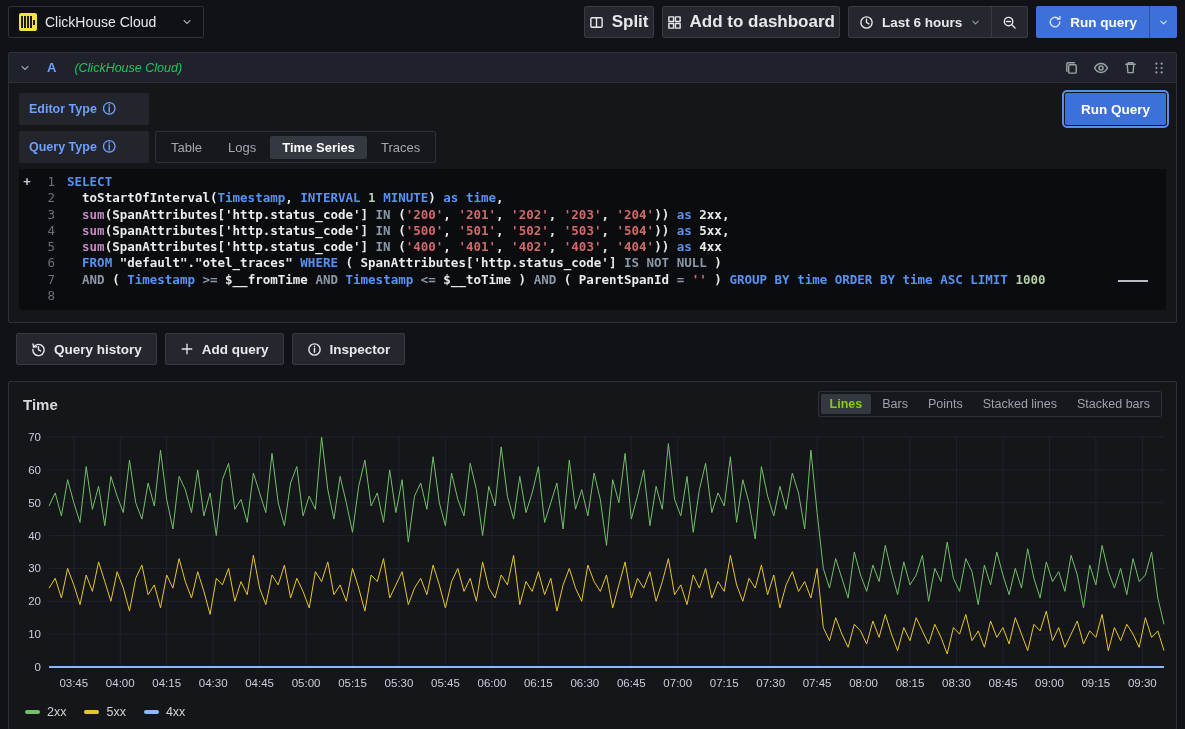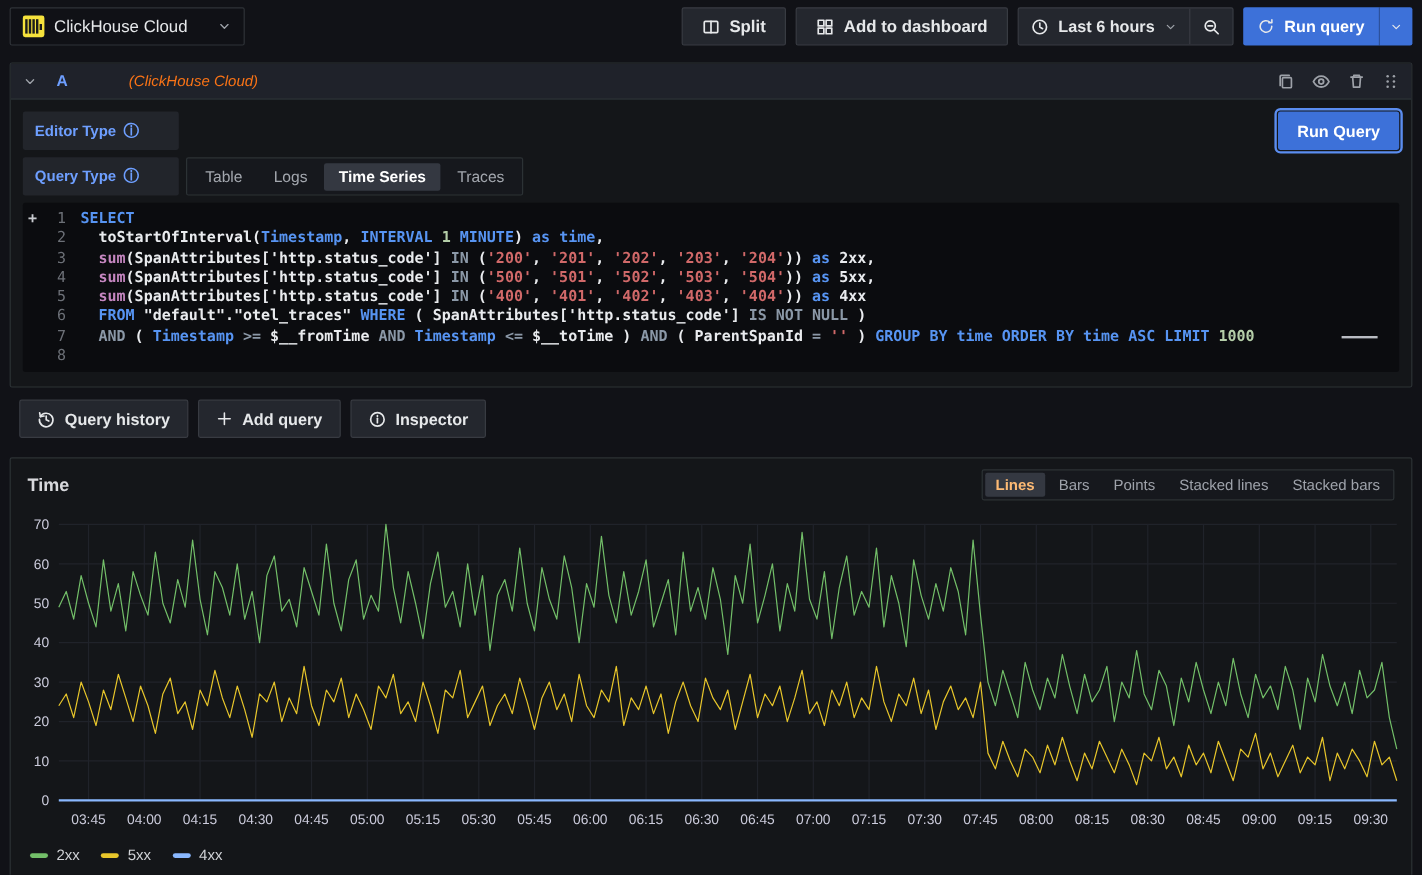--- a/index.html
+++ b/index.html
@@ -8,39 +8,39 @@
 
   
   .topbar { height:44px; display:flex; align-items:center; justify-content:space-between; padding:0 8px; }
   .ds-picker { height:32px; width:196px; display:flex; align-items:center; gap:8px; padding:12px 10px;
     border:1px solid #2F3338; border-radius:2px; background:#101116; cursor:pointer; }
   .ds-picker .label { font-size:14px; font-weight:500; color:#E6E8EA; flex:1; }
   .ch-logo { width:18px; height:18px; background:#F6E23C; border-radius:2px; display:flex; align-items:center; justify-content:center; gap:1px; padding:2px; }
   .ch-logo i { width:2px; height:12px; background:#1b1b1b; display:block; }
   .ch-logo i.short { height:5px; align-self:center; }
   .topbar-right { display:flex; align-items:center; gap:8px; }
-  .tb-btn { height:32px; display:flex; align-items:center; gap:8px; padding:0 16px;
-    background:#24272E; border:1px solid #383B42; border-radius:2px; font-size:14px; font-weight:600; color:#E6E8EA; cursor:pointer; }
+  .tb-btn { height:32px; display:flex; align-items:center; gap:8px; padding:0 4px;
+    background:#24272E; border:1px solid #383B42; border-radius:2px; font-size:17px; font-weight:600; color:#E6E8EA; cursor:pointer; }
   .tb-group { display:flex; align-items:stretch; height:32px; border:1px solid #383B42; border-radius:2px; background:#24272E; overflow:hidden; }
   .tb-group .seg { display:flex; align-items:center; gap:8px; padding:0 10px; cursor:pointer; font-size:13.5px; font-weight:600; color:#E6E8EA; }
   .tb-group .divider { width:1px; background:#383B42; }
   .run-query { display:flex; align-items:stretch; height:32px; border-radius:2px; overflow:hidden; background:#3D71D9; }
   .run-query .seg { display:flex; align-items:center; gap:8px; padding:0 12px; color:#fff; font-size:13.5px; font-weight:600; cursor:pointer; }
   .run-query .divider { width:1px; background:rgba(0,0,0,0.28); }
   .run-query .chev { padding:0 8px; display:flex; align-items:center; cursor:pointer; }
   .icon { display:inline-flex; align-items:center; justify-content:center; }
   svg.i { stroke:#E6E8EA; fill:none; stroke-width:1.5; stroke-linecap:round; stroke-linejoin:round; }
   svg.i.dim { stroke:#9DA1A8; }
 
   
   .section { margin:8px; }
   .qpanel { border:1px solid #2C3235; border-radius:2px; background:#141619; }
   .qheader { height:30px; background:#1F222A; display:flex; align-items:center; gap:10px; padding:0 10px; border-bottom:1px solid #2C3235; }
   .qheader .refid { color:#6E9FFF; font-weight:700; font-size:13px; margin-left:6px; }
-  .qheader .dshint { color:#f97316; font-style:italic; font-size:12.5px; margin-left:41px; }
+  .qheader .dshint { color:#22c55e; font-style:italic; font-size:12.5px; margin-left:8px; }
   .qheader .spacer { flex:1; }
   .qheader .hicons { display:flex; align-items:center; gap:14px; }
   .qbody { padding:10px 10px 12px 10px; position:relative; }
   .frow { display:flex; align-items:stretch; gap:6px; margin-bottom:6px; height:32px; }
   .flabel { display:flex; align-items:center; gap:6px; background:#22252B; border-radius:2px; padding:0 10px; width:130px;
     color:#6E9FFF; font-size:12.5px; font-weight:600; }
   .flabel .info { color:#6E9FFF; font-size:13px; }
   .radiogroup { display:flex; align-items:center; border:1px solid #2C3235; border-radius:2px; background:#16181D; padding:3px; gap:2px; }
   .radiogroup .opt { padding:4px 12px; font-size:13px; color:#A3A7AE; border-radius:2px; cursor:pointer; white-space:nowrap; }
   .radiogroup .opt.sel { background:#343841; color:#FFFFFF; font-weight:700; }
@@ -59,21 +59,21 @@
   .actions { display:flex; gap:8px; margin:10px 8px 0 8px; }
   .act-btn { height:32px; display:flex; align-items:center; gap:8px; padding:0 14px;
     background:#24272E; border:1px solid #383B42; border-radius:2px; font-size:13.5px; font-weight:600; color:#E6E8EA; cursor:pointer; }
 
   
   .gpanel { margin:16px 8px 8px 8px; border:1px solid #2C3235; border-radius:2px; background:#141619; }
   .ghead { display:flex; align-items:center; justify-content:space-between; padding:9px 14px 4px 14px; }
   .gtitle { font-size:15px; font-weight:700; color:#D8D9DD; }
   .gmodes { display:flex; align-items:center; border:1px solid #2C3235; border-radius:2px; background:#16181D; padding:2px; gap:2px; }
   .gmodes .opt { padding:3px 9px; font-size:12.5px; color:#9EA2AA; border-radius:2px; cursor:pointer; white-space:nowrap; }
-  .gmodes .opt.sel { background:#343841; color:#fdba74; font-weight:700; }
+  .gmodes .opt.sel { background:#343841; color:#84cc16; font-weight:700; }
   .chartwrap { padding:2px 4px 0 4px; }
   .legend { display:flex; align-items:center; gap:18px; padding:2px 0 10px 16px; }
   .legend .item { display:flex; align-items:center; gap:7px; font-size:12.5px; color:#D0D2D6; cursor:pointer; }
   .legend .swatch { width:15px; height:4px; border-radius:2px; }
 </style>
 </head>
 <body>
 
 <div class="topbar">
   <div class="ds-picker">

